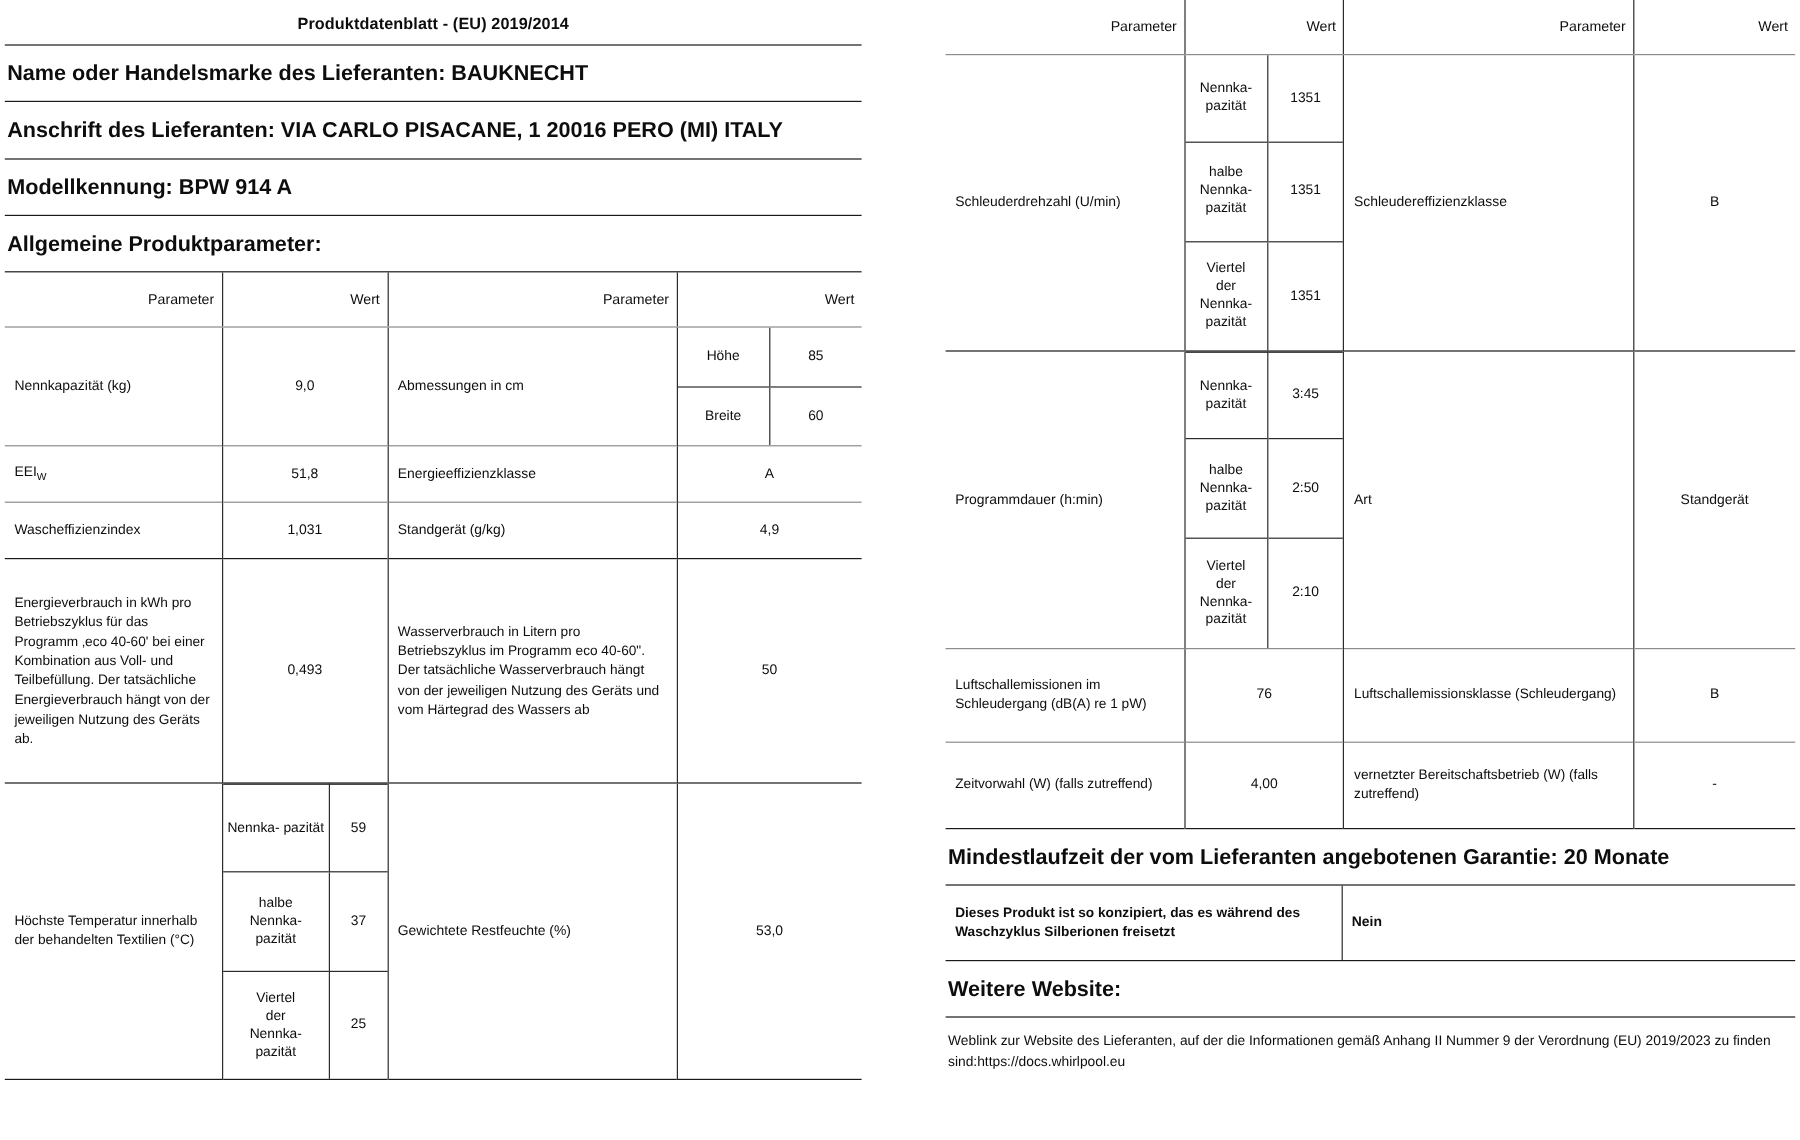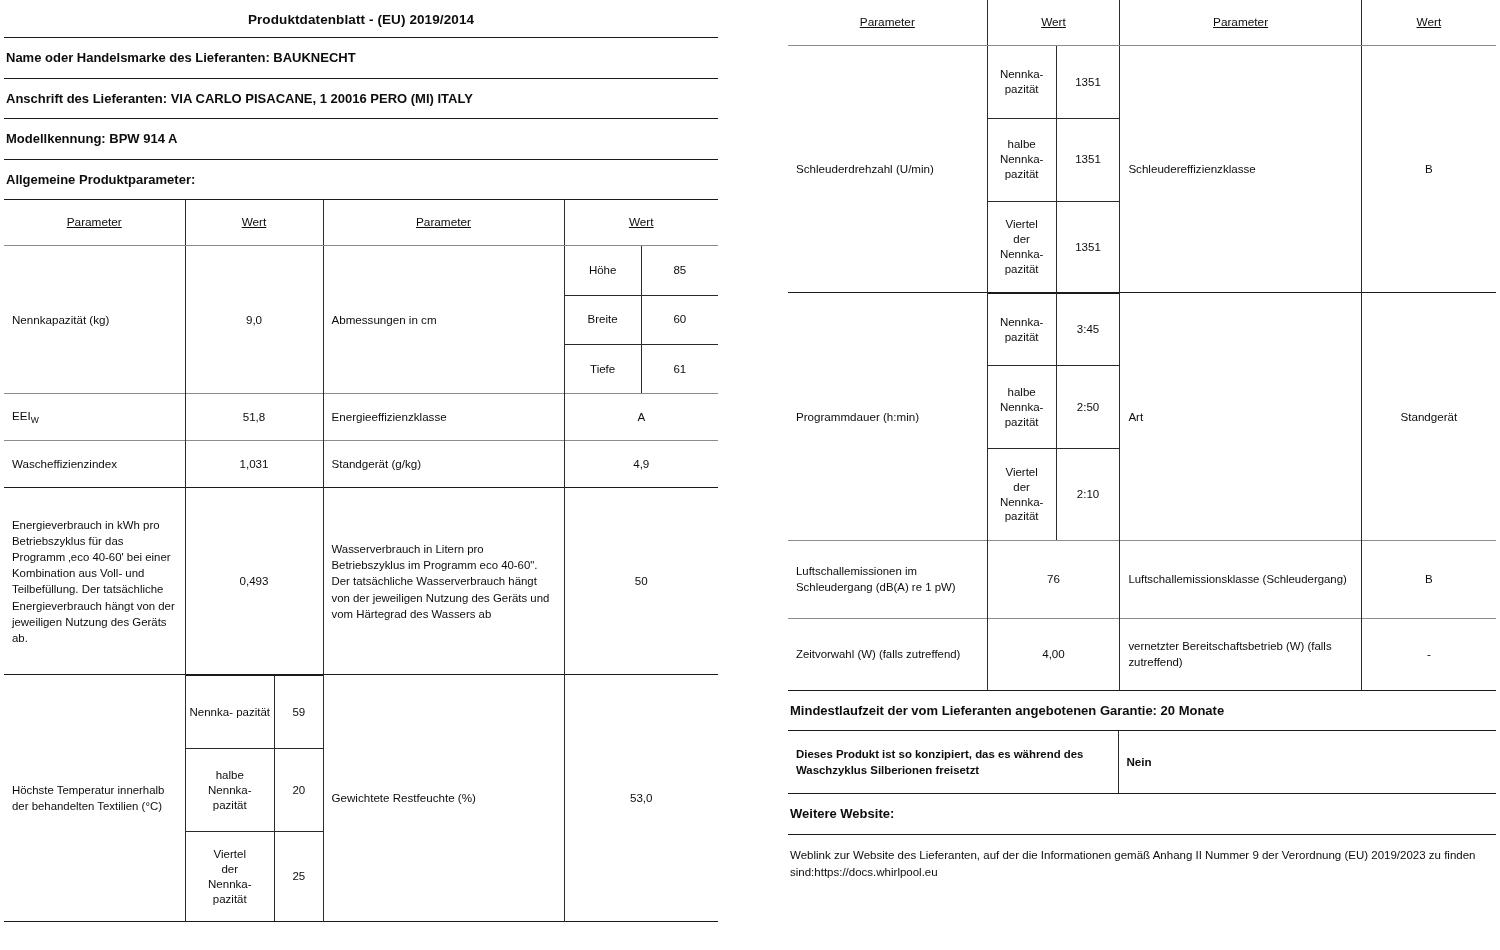--- a/index.html
+++ b/index.html
@@ -38,21 +38,21 @@
     text-align: center;
     font-size: 13.5px;
     font-weight: bold;
     padding: 12px 0 10px 0;
     letter-spacing: .1px;
   }
 
   
   .band {
     border-top: 1.6px solid #1a1a1a;
-    font-size: 13px;
+    font-size: 18px;
     font-weight: bold;
     padding: 11px 2px 11px 2px;
     line-height: 1.35;
   }
   .band.last { border-bottom: 1.6px solid #1a1a1a; }
 
   
   table {
     width: 100%;
     border-collapse: collapse;
@@ -60,25 +60,24 @@
     font-size: 11.6px;
   }
   td, th {
     padding: 7px 8px;
     vertical-align: middle;
     font-weight: normal;
     line-height: 1.38;
     box-sizing: border-box;
   }
   .hdr td {
-    text-align: center;
+    text-align: right;
     border-bottom: 1.3px solid #8c8c8c;
     padding: 14px 6px 15px 6px;
     font-size: 11.8px;
-    text-decoration: underline;
   }
   .vl { border-left: 1.3px solid #2b2b2b; }
   .rowline td { border-top: 1.3px solid #8c8c8c; }
   .heavyline td { border-top: 1.6px solid #1a1a1a; }
   .ctr { text-align: center; }
   .lft { text-align: left; }
   .bot-heavy { border-bottom: 1.6px solid #1a1a1a; }
 
   
   .sub {
@@ -144,24 +143,20 @@
         <td class="nosp vl">
           <table class="sub">
             <tbody>
                   <tr>
               <td class="k" style="height:49px">Höhe</td>
               <td>85</td>
             </tr>
             <tr>
               <td class="k" style="height:49px">Breite</td>
               <td>60</td>
-            </tr>
-            <tr>
-              <td class="k" style="height:49px">Tiefe</td>
-              <td>61</td>
             </tr>
           </tbody>
               </table>
         </td>
       </tr>
 
       <tr class="rowline">
         <td class="lft" style="height:47px"><span>EEI</span><span class="sub-w">W</span></td>
         <td class="ctr vl">51,8</td>
         <td class="lft vl">Energieeffizienzklasse</td>
@@ -193,21 +188,21 @@
             <tbody>
                   <tr>
               <td class="k" style="height:73px">Nennka-
 pazität</td>
               <td>59</td>
             </tr>
             <tr>
               <td class="k" style="height:83px;white-space:pre-line">halbe
 Nennka-
 pazität</td>
-              <td>20</td>
+              <td>37</td>
             </tr>
             <tr>
               <td class="k" style="height:89px;white-space:pre-line">Viertel
 der
 Nennka-
 pazität</td>
               <td>25</td>
             </tr>
           </tbody>
               </table>

